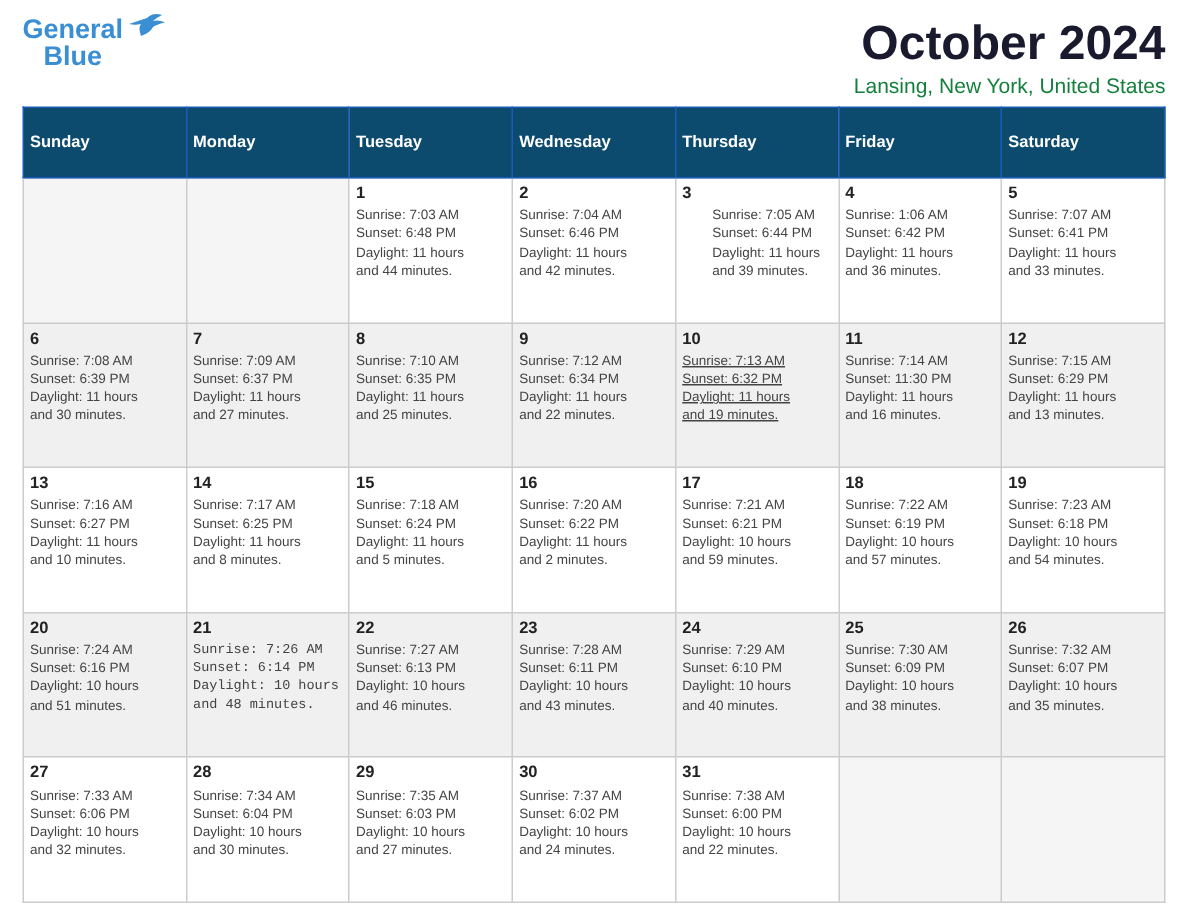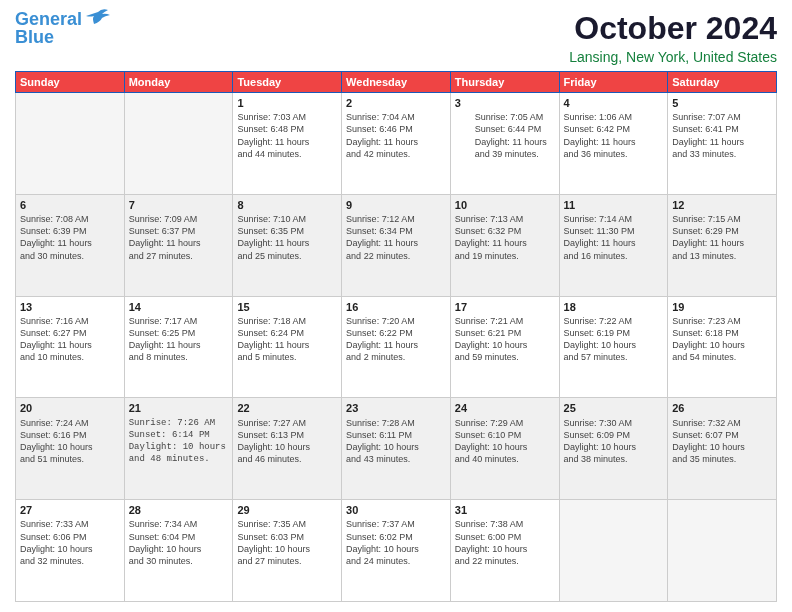--- a/index.html
+++ b/index.html
@@ -51,25 +51,25 @@
       margin-top: 2px;
     }
     .calendar {
       flex: 1;
       border: 1px solid #ccc;
       border-collapse: collapse;
       width: 100%;
       table-layout: fixed;
     }
     .calendar th {
-      background: #ef4444;
+      background: #0c4a6e;
       color: white;
       font-size: 11px;
       font-weight: bold;
-      padding: 4px 4px;
+      padding: 17px 4px;
       text-align: left;
       border: 1px solid #1a5ab9;
       margin-top: 40px;
     }
     .calendar td {
       border: 1px solid #ccc;
       vertical-align: top;
       padding: 3px 4px;
       font-size: 9.5px;
       color: #333;
@@ -100,21 +100,21 @@
     .row-shaded td.empty, .row-white td.empty {
       background: #f5f5f5;
     }
   </style>
 </head>
 <body>
 
 <div class="page">
   <div class="header">
     <div class="logo">
-      <div style="display:flex; align-items:center;">
+      <div style="display:flex; align-items:center;text-align:center;">
         <span class="logo-text">
           <span>General</span><br>
           <span>Blue</span>
         </span>
         <svg width="28" height="22" viewBox="0 0 28 22" style="margin-left:2px; margin-top:-18px;">
           <path d="M14 4 Q18 0 24 2 Q20 4 18 6 Q22 5 26 7 Q21 8 18 10 Q16 14 10 16 Q8 10 10 8 Q6 9 2 8 Q8 6 14 4Z" fill="#3a8fd4"></path>
         </svg>
       </div>
     </div>
     <div class="title-area">
@@ -199,21 +199,21 @@
           </td>
           <td>
             <span class="day-num">9</span>
             <div class="day-info" style="white-space: pre-line;">Sunrise: 7:12 AM
 Sunset: 6:34 PM
 Daylight: 11 hours
 and 22 minutes.</div>
           </td>
           <td>
             <span class="day-num">10</span>
-            <div class="day-info" style="white-space: pre-line;">Sunrise: 7:13 AM
+            <div class="day-info" style="white-space: pre-line; text-decoration: underline;">Sunrise: 7:13 AM
 Sunset: 6:32 PM
 Daylight: 11 hours
 and 19 minutes.</div>
           </td>
           <td>
             <span class="day-num">11</span>
             <div class="day-info" style="white-space: pre-line;">Sunrise: 7:14 AM
 Sunset: 11:30 PM
 Daylight: 11 hours
 and 16 minutes.</div>

